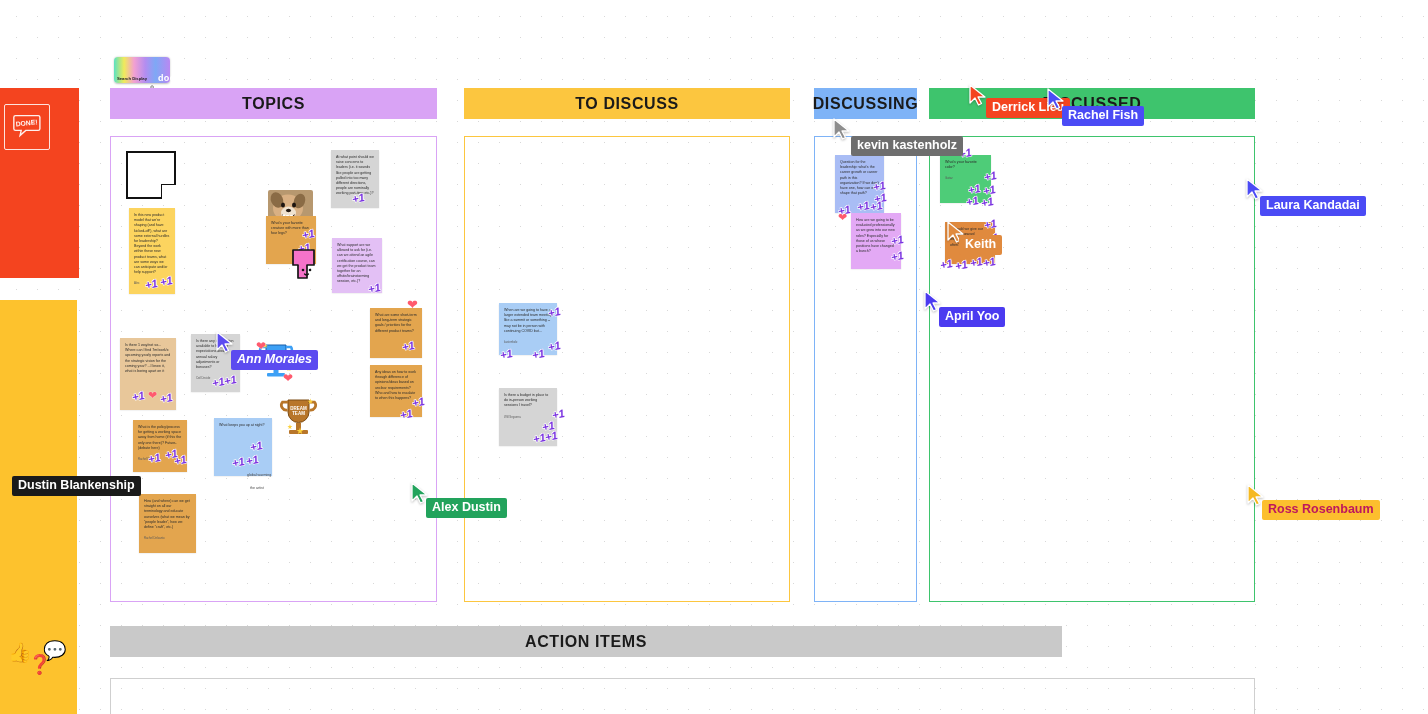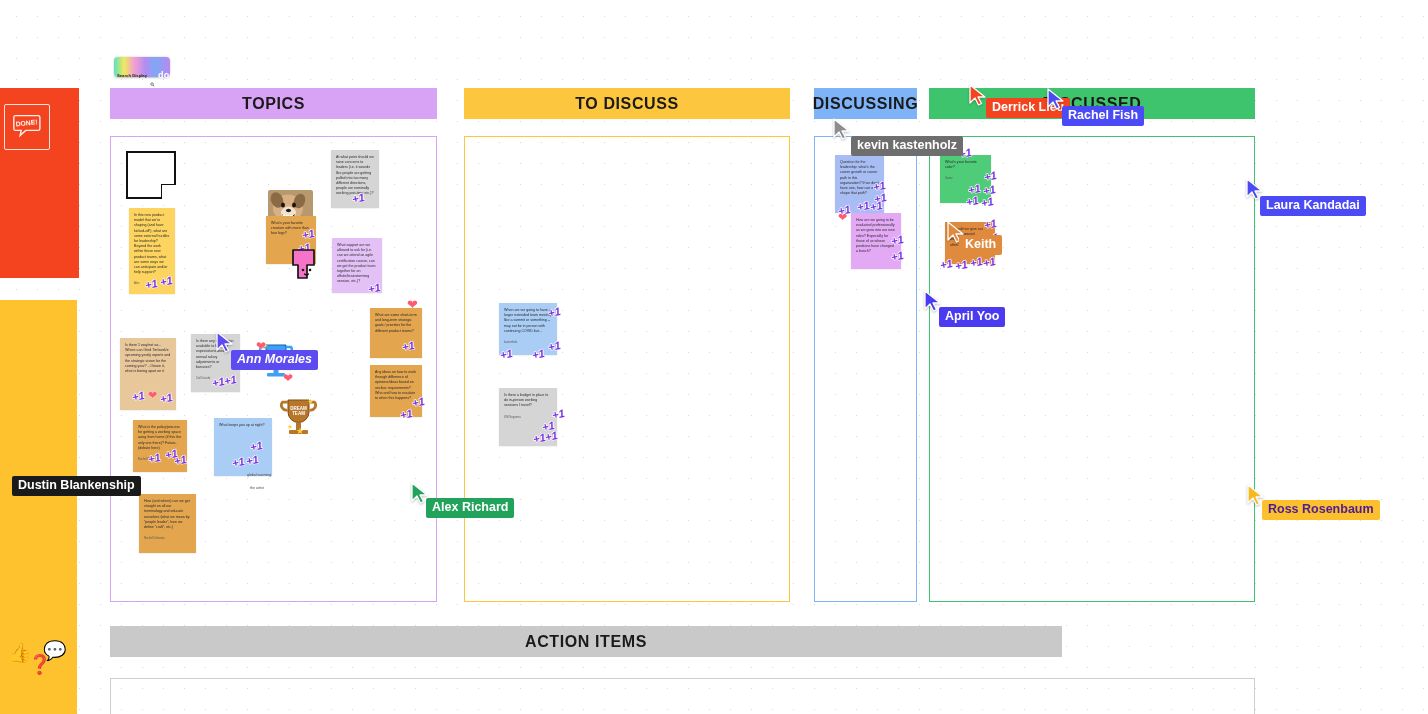--- a/index.html
+++ b/index.html
@@ -94,21 +94,21 @@
     padding: 14px 10px;
     overflow: hidden;
   }
   .panel-yellow p { margin: 0 0 14px 0; }
   .panel-yellow .em { font-style: italic; }
 
   
   .search-pill {
     position: absolute;
     display: flex; align-items: center;
-    height: 20px;
+    height: 26px;
     border-radius: 4px;
     padding: 16px 4px 0 3px;
     gap: 3px;
     background: linear-gradient(90deg,#5ce1c0 0%,#f0ea5a 18%,#f2a0d2 36%,#b38df0 56%,#7ea8f5 74%,#b988f2 100%);
     box-shadow: 0 0.5px 2px rgba(0,0,0,.25);
   }
   .search-pill .sp-text { font-size: 4.2px; color: #222; font-weight: bold; white-space: nowrap; }
   .search-pill .sp-term {
     font-size: 9px; font-weight: bold; color: #fff;
     letter-spacing: .3px;
@@ -437,28 +437,28 @@
         <path d="M2 1 L2 19 L7 14 L10.5 21 L13.5 19.5 L10 13 L17 13 Z" fill="#4b3bf0" stroke="#fff" stroke-width="1.3" stroke-linejoin="round"></path>
       </svg>
   </div>
   <div class="cursor-label" style="left:939px; top:307px; background:#4b3bf0;"><span>April Yoo</span></div>
 
   <div class="cursor" style="left:410px; top:482px;">
     <svg width="20" height="22" viewBox="0 0 20 22">
         <path d="M2 1 L2 19 L7 14 L10.5 21 L13.5 19.5 L10 13 L17 13 Z" fill="#22a35c" stroke="#fff" stroke-width="1.3" stroke-linejoin="round"></path>
       </svg>
   </div>
-  <div class="cursor-label" style="left:426px; top:498px; background:#22a35c;"><span>Alex Richard</span></div>
+  <div class="cursor-label" style="left:426px; top:498px; background:#22a35c;"><span>Alex Dustin</span></div>
 
   <div class="cursor" style="left:1246px; top:484px;">
     <svg width="20" height="22" viewBox="0 0 20 22">
         <path d="M2 1 L2 19 L7 14 L10.5 21 L13.5 19.5 L10 13 L17 13 Z" fill="#f5b921" stroke="#fff" stroke-width="1.3" stroke-linejoin="round"></path>
       </svg>
   </div>
-  <div class="cursor-label" style="left:1262px; top:500px; background:#fcbf2e; color:#4c1d95;"><span>Ross Rosenbaum</span></div>
+  <div class="cursor-label" style="left:1262px; top:500px; background:#fcbf2e; color:#be185d;"><span>Ross Rosenbaum</span></div>
 
   <div class="cursor-label" style="left:12px; top:476px; background:#1a1a1a;"><span>Dustin Blankenship</span></div>
 
   <div class="cursor" style="left:946px; top:221px;">
     <svg width="20" height="22" viewBox="0 0 20 22">
         <path d="M2 1 L2 19 L7 14 L10.5 21 L13.5 19.5 L10 13 L17 13 Z" fill="#e08a3e" stroke="#fff" stroke-width="1.3" stroke-linejoin="round"></path>
       </svg>
   </div>
   <div class="cursor-label" style="left:959px; top:235px; background:#e08a3e;"><span>Keith</span></div>
 

